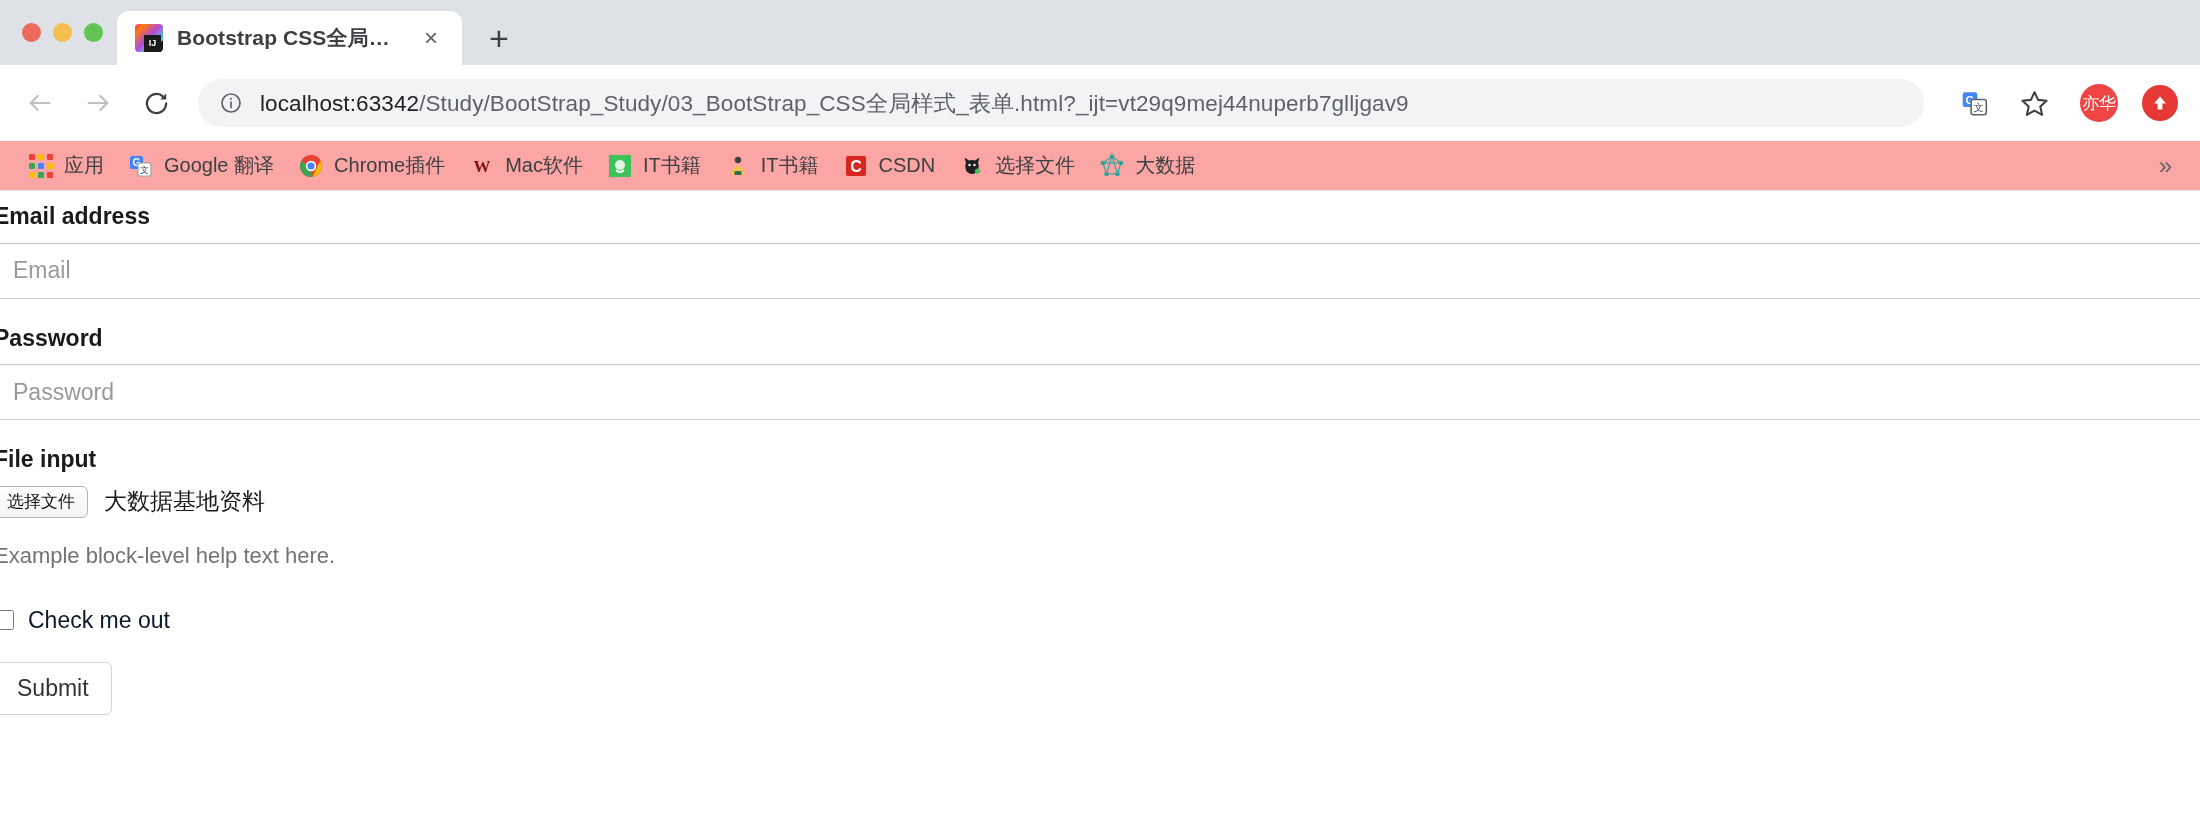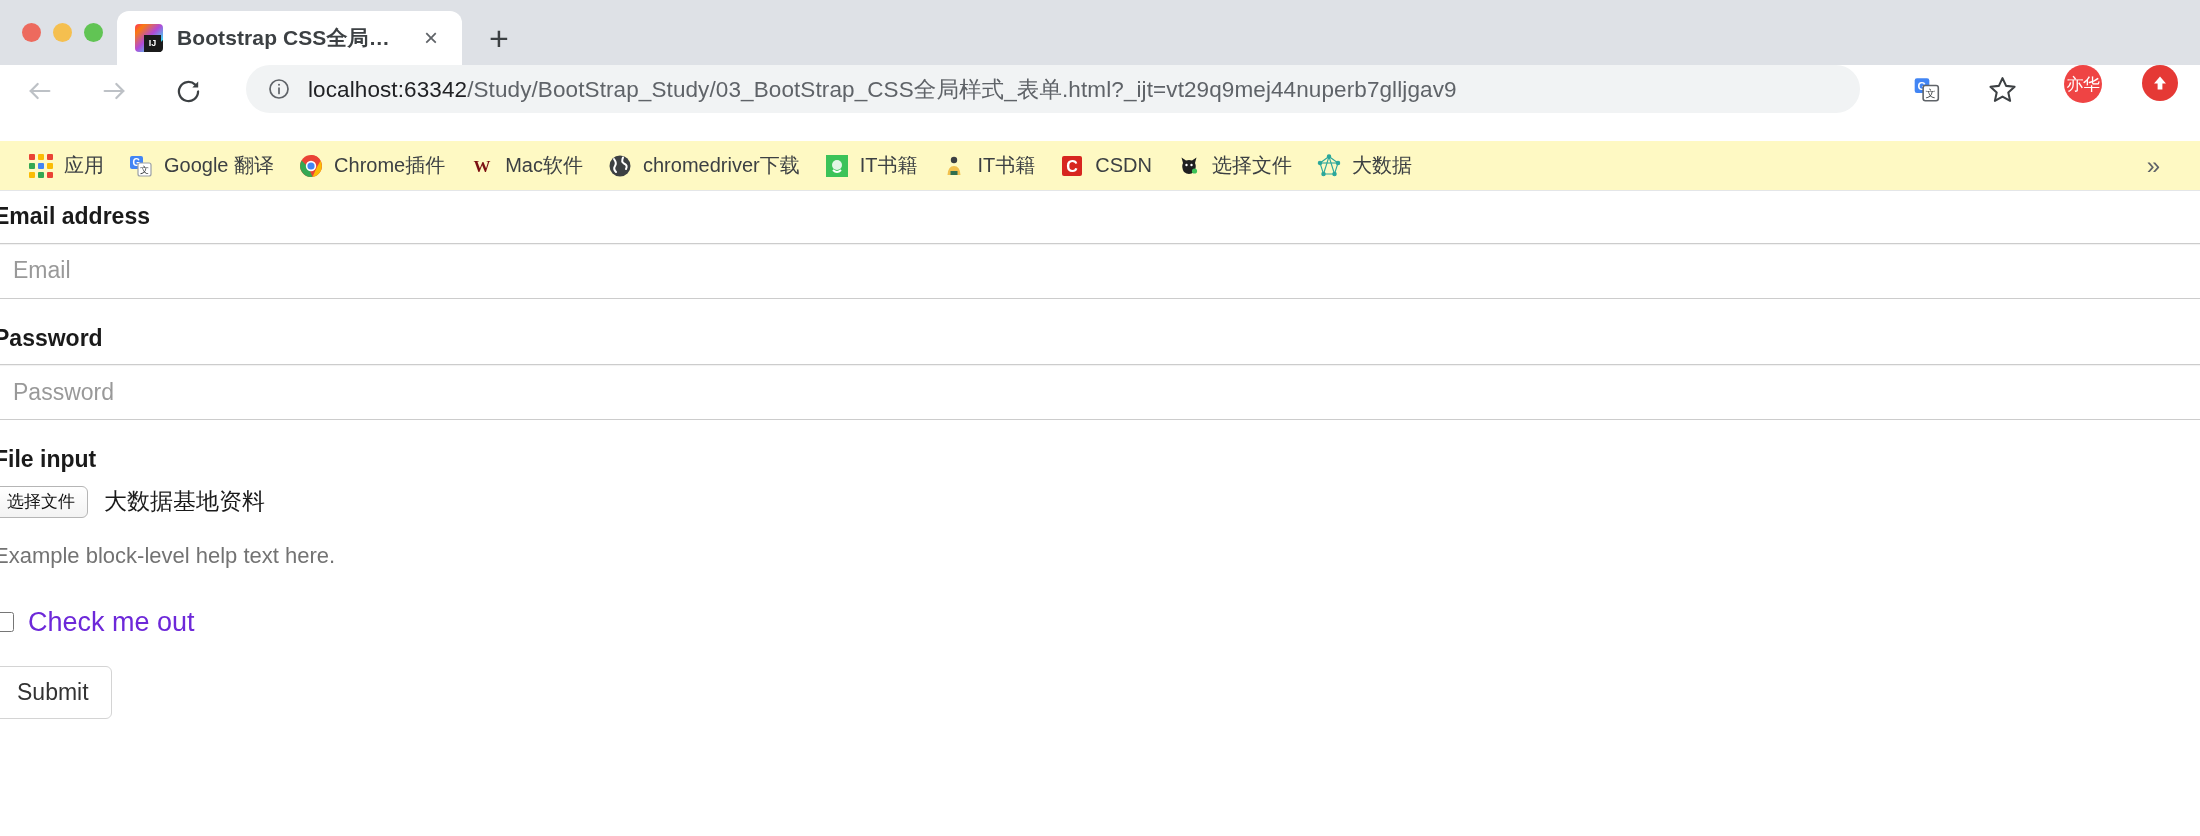--- a/index.html
+++ b/index.html
@@ -98,23 +98,23 @@
     border-radius: 50%;
     cursor: pointer;
     font-weight: 300;
   }
 
   
   .toolbar {
     height: 76px;
     background: #ffffff;
     display: flex;
-    align-items: flex-start;
+    align-items: center;
     padding: 0 22px 0 14px;
-    gap: 22px;
+    gap: 6px;
     flex: 0 0 auto;
   }
   .navbtn {
     width: 52px; height: 52px;
     display: flex; align-items: center; justify-content: center;
     border-radius: 50%;
     cursor: pointer;
     flex: 0 0 auto;
   }
   .navbtn svg { display: block; }
@@ -171,24 +171,24 @@
     background: #e53935;
     display: flex; align-items: center; justify-content: center;
     flex: 0 0 auto;
     margin-left: 18px;
     cursor: pointer;
   }
 
   
   .bookmarks {
     height: 50px;
-    background: #fef9c3;
-    display: flex;
-    align-items: center;
-    padding: 0 30px 0 16px;
+    background: #fca5a5;
+    display: flex;
+    align-items: center;
+    padding: 0 18px 0 16px;
     gap: 0;
     border-bottom: 1px solid #e4e6e8;
     flex: 0 0 auto;
     overflow: hidden;
   }
   .bm {
     display: flex;
     align-items: center;
     gap: 10px;
     padding: 6px 12px;
@@ -283,21 +283,21 @@
     align-items: center;
     gap: 14px;
     margin-top: 36px;
   }
   .checkbox-row input[type=checkbox] {
     width: 20px; height: 20px;
     margin: 0;
     cursor: pointer;
     accent-color: #fff;
   }
-  .checkbox-label { font-size: 27px; color: #6d28d9; cursor: pointer; }
+  .checkbox-label { font-size: 23px; color: #0f172a; cursor: pointer; }
 
   .btn-default {
     margin-top: 28px;
     font-size: 23px;
     font-family: "Liberation Sans", sans-serif;
     color: #333;
     background: #ffffff;
     border: 1px solid #d4d4d4;
     border-radius: 6px;
     padding: 12px 22px;
@@ -431,29 +431,20 @@
 
     <div class="bm">
       <span class="bm-ico">
         <svg width="24" height="24" viewBox="0 0 24 24">
           <text x="12" y="18" font-size="17" font-weight="bold" font-family="Liberation Serif, serif" fill="#7b1113" text-anchor="middle">W</text>
         </svg>
       </span>
       <span class="bm-label">Mac软件</span>
     </div>
 
-    <div class="bm">
-      <span class="bm-ico">
-        <svg width="24" height="24" viewBox="0 0 24 24">
-          <circle cx="12" cy="12" r="10.5" fill="#3c4043"></circle>
-          <path d="M6 5 Q9 9 7 12 Q5 15 8 18 M15 3.5 Q13 8 16 9.5 Q20 11 18 15" stroke="#ffffff" stroke-width="2" fill="none" stroke-linecap="round"></path>
-        </svg>
-      </span>
-      <span class="bm-label">chromedriver下载</span>
-    </div>
 
     <div class="bm">
       <span class="bm-ico">
         <svg width="24" height="24" viewBox="0 0 24 24">
           <rect x="1" y="1" width="22" height="22" fill="#3cc359"></rect>
           <circle cx="12" cy="11" r="5" fill="#ffffff" opacity=".85"></circle>
           <path d="M8 16 Q12 20 16 16" stroke="#fff" stroke-width="2" fill="none"></path>
         </svg>
       </span>
       <span class="bm-label">IT书籍</span>

